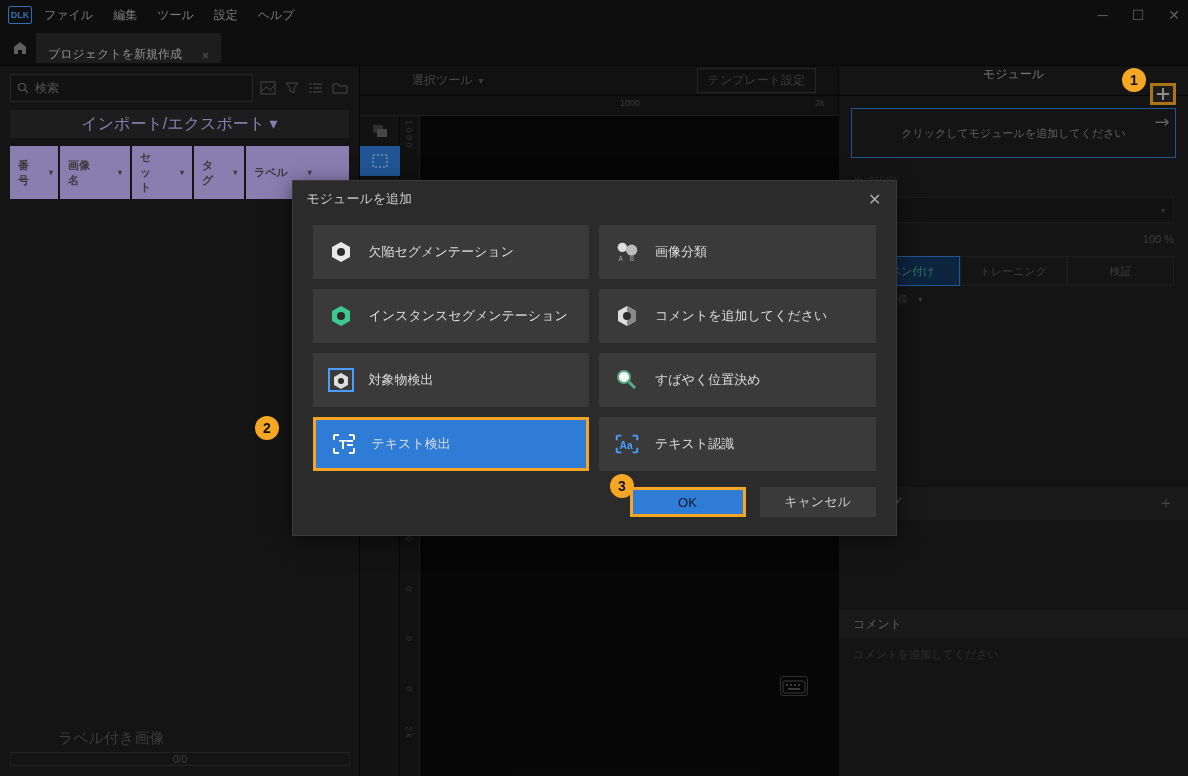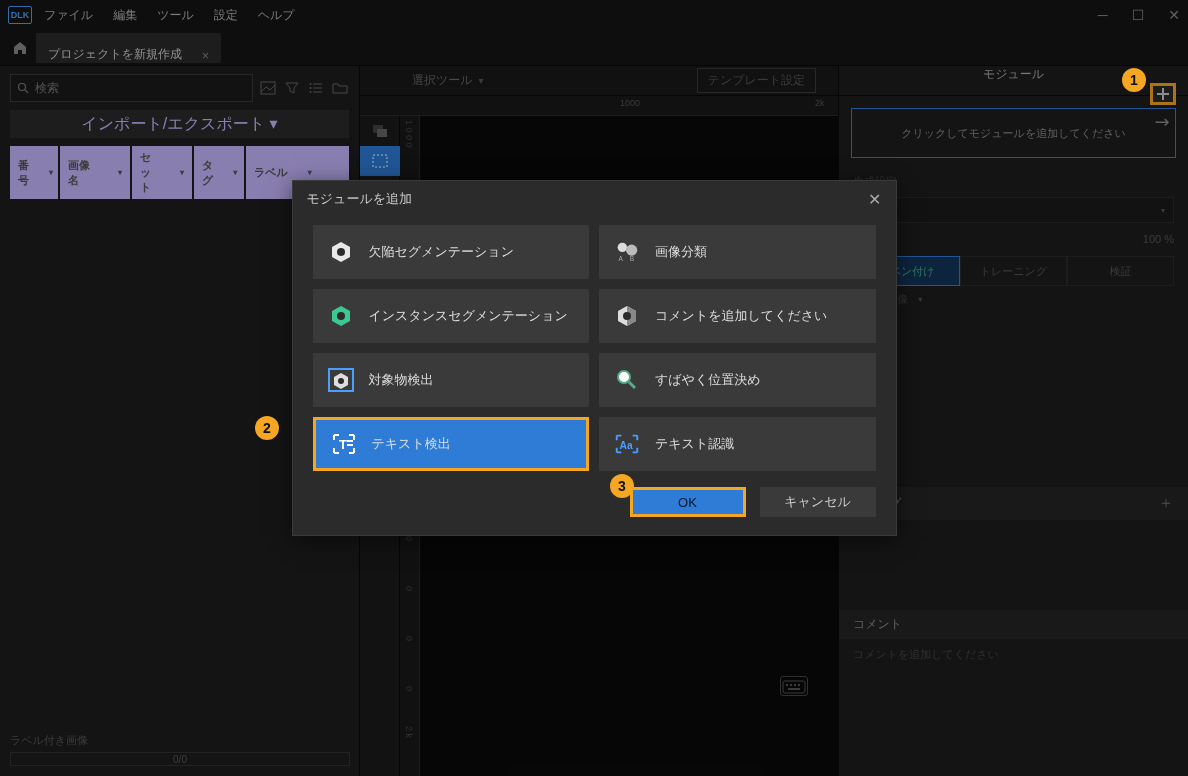--- a/index.html
+++ b/index.html
@@ -29,21 +29,21 @@
 .small-icon { width: 18px; height: 18px; display: flex; align-items: center; justify-content: center; color: #666; font-size: 14px; cursor: pointer; }
 .import-btn { height: 28px; background: #2a2a2a; color: #c4b5fd; font-size: 16px; display: flex; align-items: center; justify-content: center; margin-bottom: 8px; }
 .table-header { display: flex; gap: 2px; margin-bottom: 8px; }
 .th { background: #c4b5fd; color: #555; font-size: 11px; padding: 4px 8px; display: flex; align-items: center; gap: 18px; font-weight: bold; }
 .th:nth-child(1) { width: 48px; }
 .th:nth-child(2) { width: 70px; }
 .th:nth-child(3) { width: 60px; }
 .th:nth-child(4) { width: 50px; }
 .th:nth-child(5) { flex: 1; }
 .left-bottom { position: absolute; bottom: 10px; left: 10px; width: 340px; }
-.label-count { font-size: 11px; color: #555; margin-bottom: 4px; }
+.label-count { font-size: 15px; color: #555; margin-bottom: 4px; margin-left: 48px; }
 .progress { height: 14px; border: 1px solid #333; display: flex; align-items: center; justify-content: center; font-size: 10px; color: #555; }
 
 
 .center { flex: 1; background: #191919; position: relative; }
 .toolbar-top { height: 30px; display: flex; align-items: center; padding: 0 12px; border-bottom: 1px solid #0a0a0a; }
 .tool-select { color: #666; font-size: 12px; margin-left: 40px; }
 .template-set { margin-left: auto; margin-right: 10px; border: 1px solid #3a3a3a; padding: 3px 10px; font-size: 12px; color: #555; }
 .ruler { height: 20px; position: relative; border-bottom: 1px solid #2a2a2a; }
 .ruler-tick { position: absolute; top: 2px; font-size: 9px; color: #555; }
 .canvas-area { position: relative; height: calc(100% - 50px); display: flex; }

